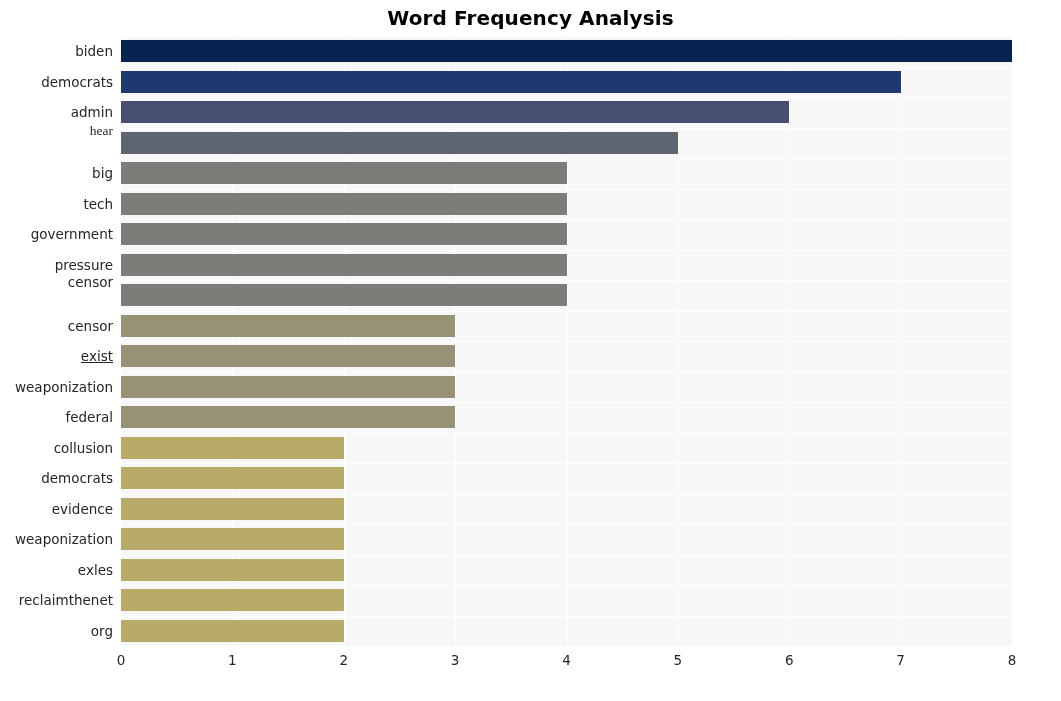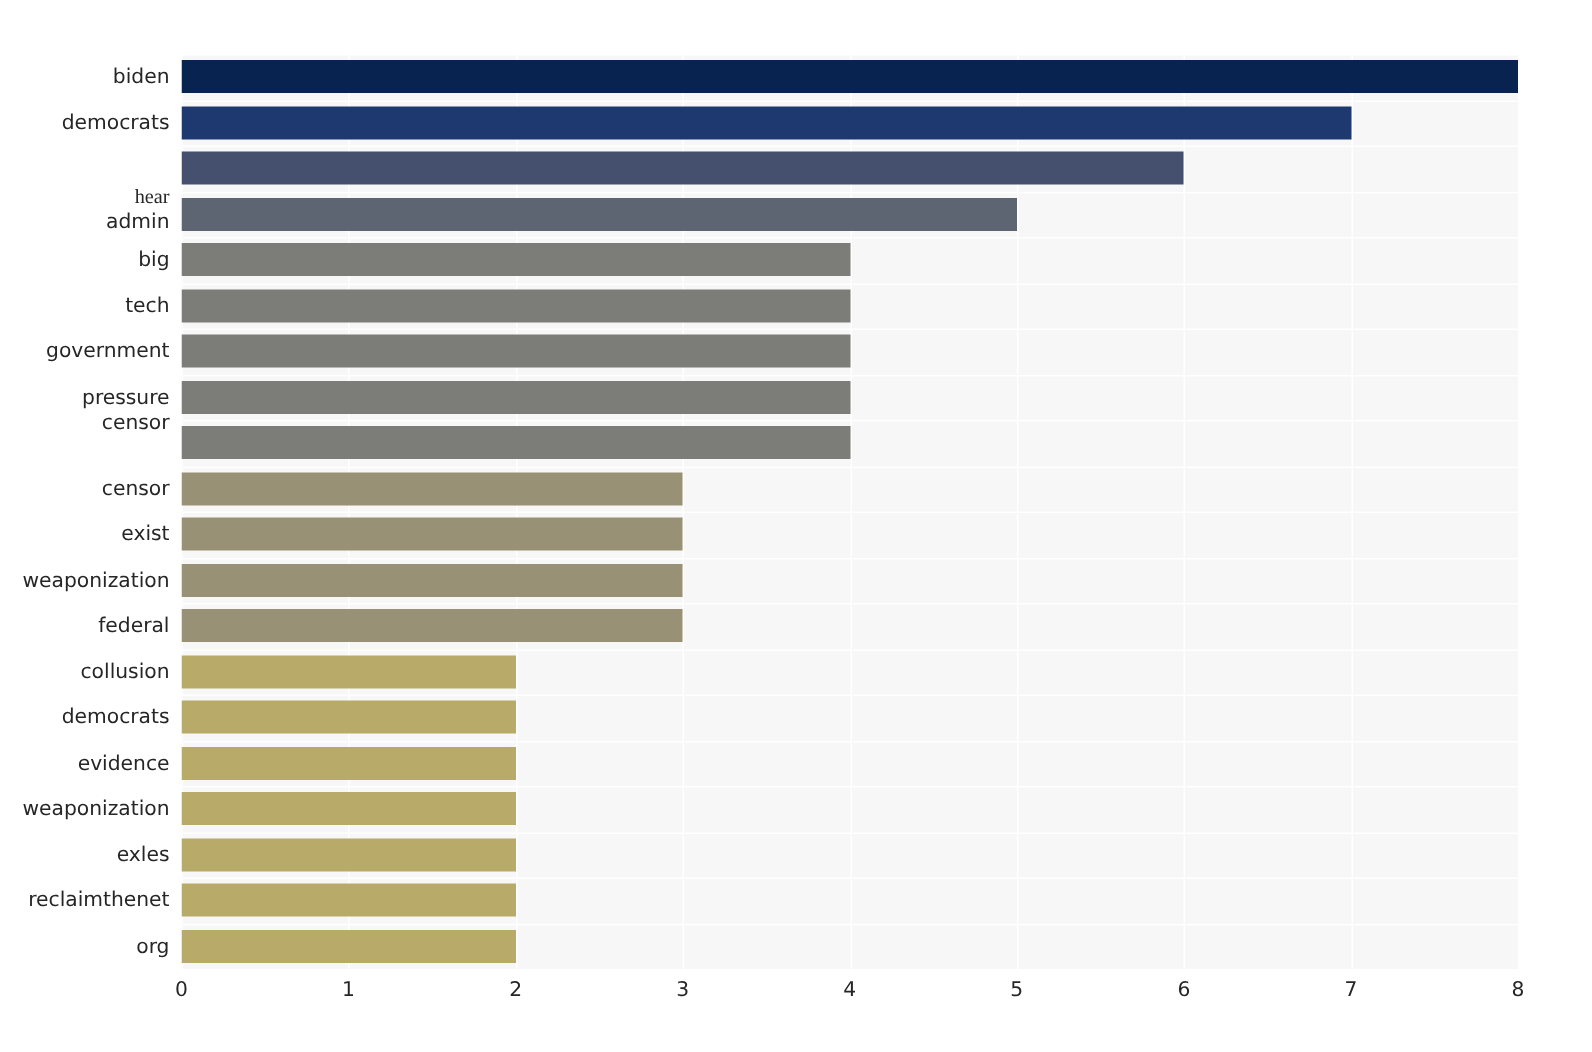--- a/index.html
+++ b/index.html
@@ -126,20 +126,21 @@
     text-align: center;
     font-size: 13.5px;
     color: #262626;
   }
 </style>
 </head>
 <body>
 
 <div id="figure">
 
+  <div id="chart-title">Word Frequency Analysis</div>
 
   <div id="plot-area">
     <div id="gridlines-v">
         <div class="gridline-v" style="left: 0px; background: rgb(255, 255, 255);"></div>
         <div class="gridline-v" style="left: 111.375px; background: rgb(255, 255, 255);"></div>
         <div class="gridline-v" style="left: 222.75px; background: rgb(255, 255, 255);"></div>
         <div class="gridline-v" style="left: 334.125px; background: rgb(255, 255, 255);"></div>
         <div class="gridline-v" style="left: 445.5px; background: rgb(255, 255, 255);"></div>
         <div class="gridline-v" style="left: 556.875px; background: rgb(255, 255, 255);"></div>
         <div class="gridline-v" style="left: 668.25px; background: rgb(255, 255, 255);"></div>
@@ -227,29 +228,29 @@
         </div>
         <div class="bar-slot" style="top: 579.5px; height: 30.5px;">
           <div class="bar" title="org: 2" style="width: 222.75px; background: rgb(184, 171, 105);"></div>
         </div>
       </div>
   </div>
 
   <div id="y-axis">
       <div class="ytick" style="top: 15.25px;">biden</div>
       <div class="ytick" style="top: 45.75px;">democrats</div>
-      <div class="ytick" style="top: 76.25px; margin-top: 36px;">admin</div>
+      <div class="ytick" style="top: 76.25px;">admin</div>
       <div class="ytick" style="top: 95px; font-family: Liberation Serif, serif;">hear</div>
       <div class="ytick" style="top: 137.25px;">big</div>
       <div class="ytick" style="top: 167.75px;">tech</div>
       <div class="ytick" style="top: 198.25px;">government</div>
       <div class="ytick" style="top: 228.75px;">pressure</div>
       <div class="ytick" style="top: 246px;">censor</div>
       <div class="ytick" style="top: 289.75px;">censor</div>
-      <div class="ytick" style="top: 320.25px;">exist</div>
+      <div class="ytick" style="top: 320.25px; text-decoration: underline;">exist</div>
       <div class="ytick" style="top: 350.75px;">weaponization</div>
       <div class="ytick" style="top: 381.25px;">federal</div>
       <div class="ytick" style="top: 411.75px;">collusion</div>
       <div class="ytick" style="top: 442.25px;">democrats</div>
       <div class="ytick" style="top: 472.75px;">evidence</div>
       <div class="ytick" style="top: 503.25px;">weaponization</div>
       <div class="ytick" style="top: 533.75px;">exles</div>
       <div class="ytick" style="top: 564.25px;">reclaimthenet</div>
       <div class="ytick" style="top: 594.75px;">org</div>
     </div>

